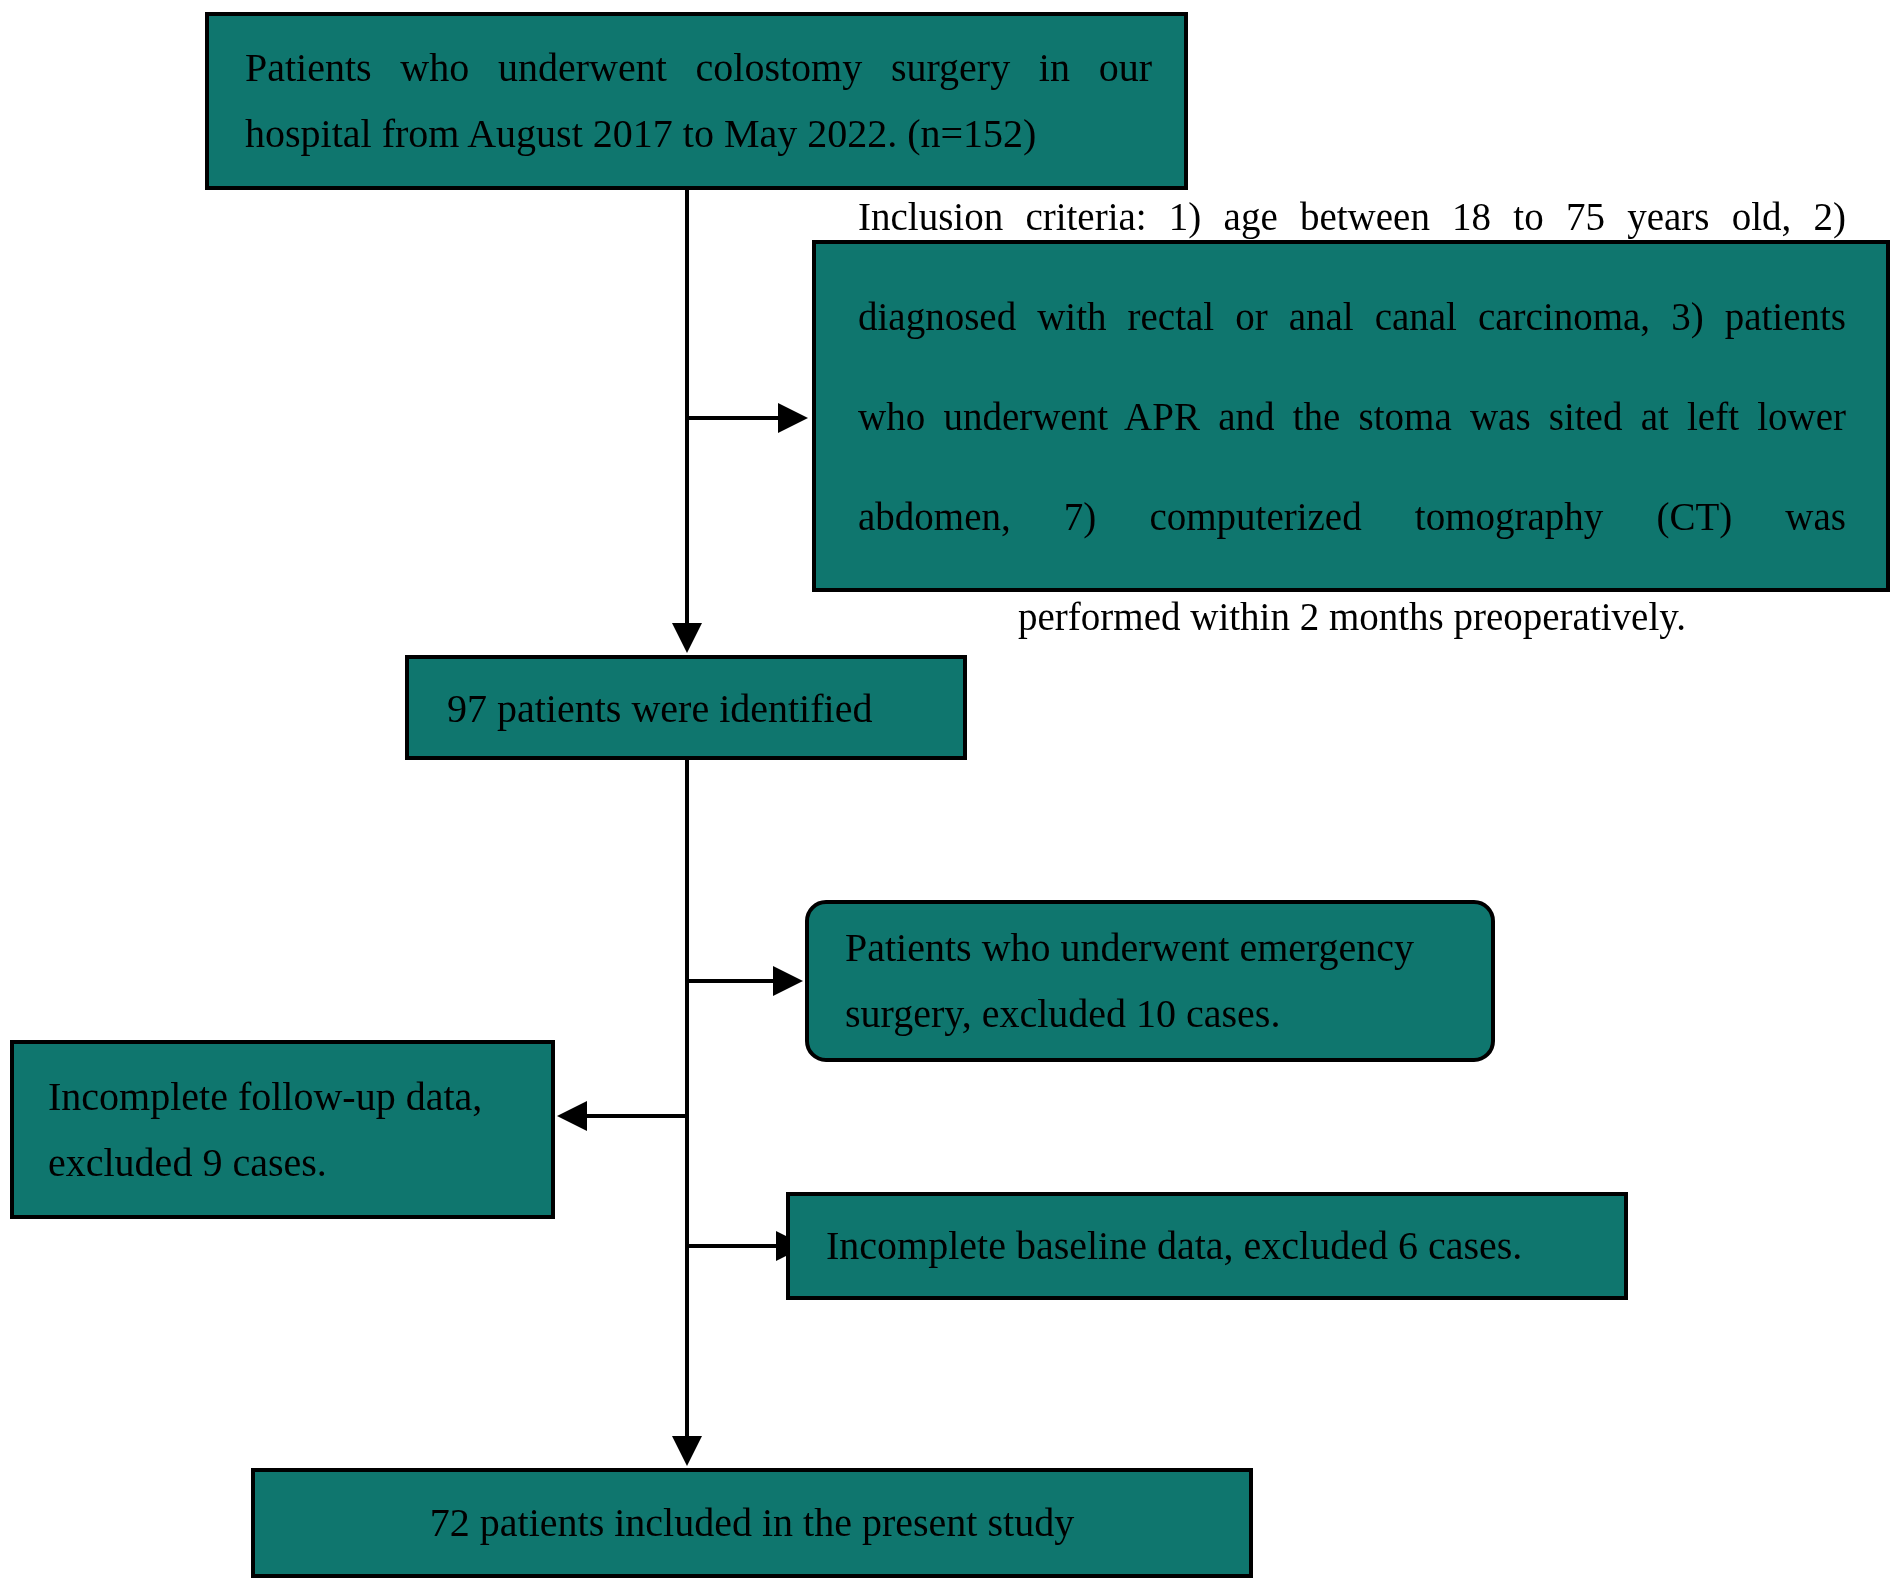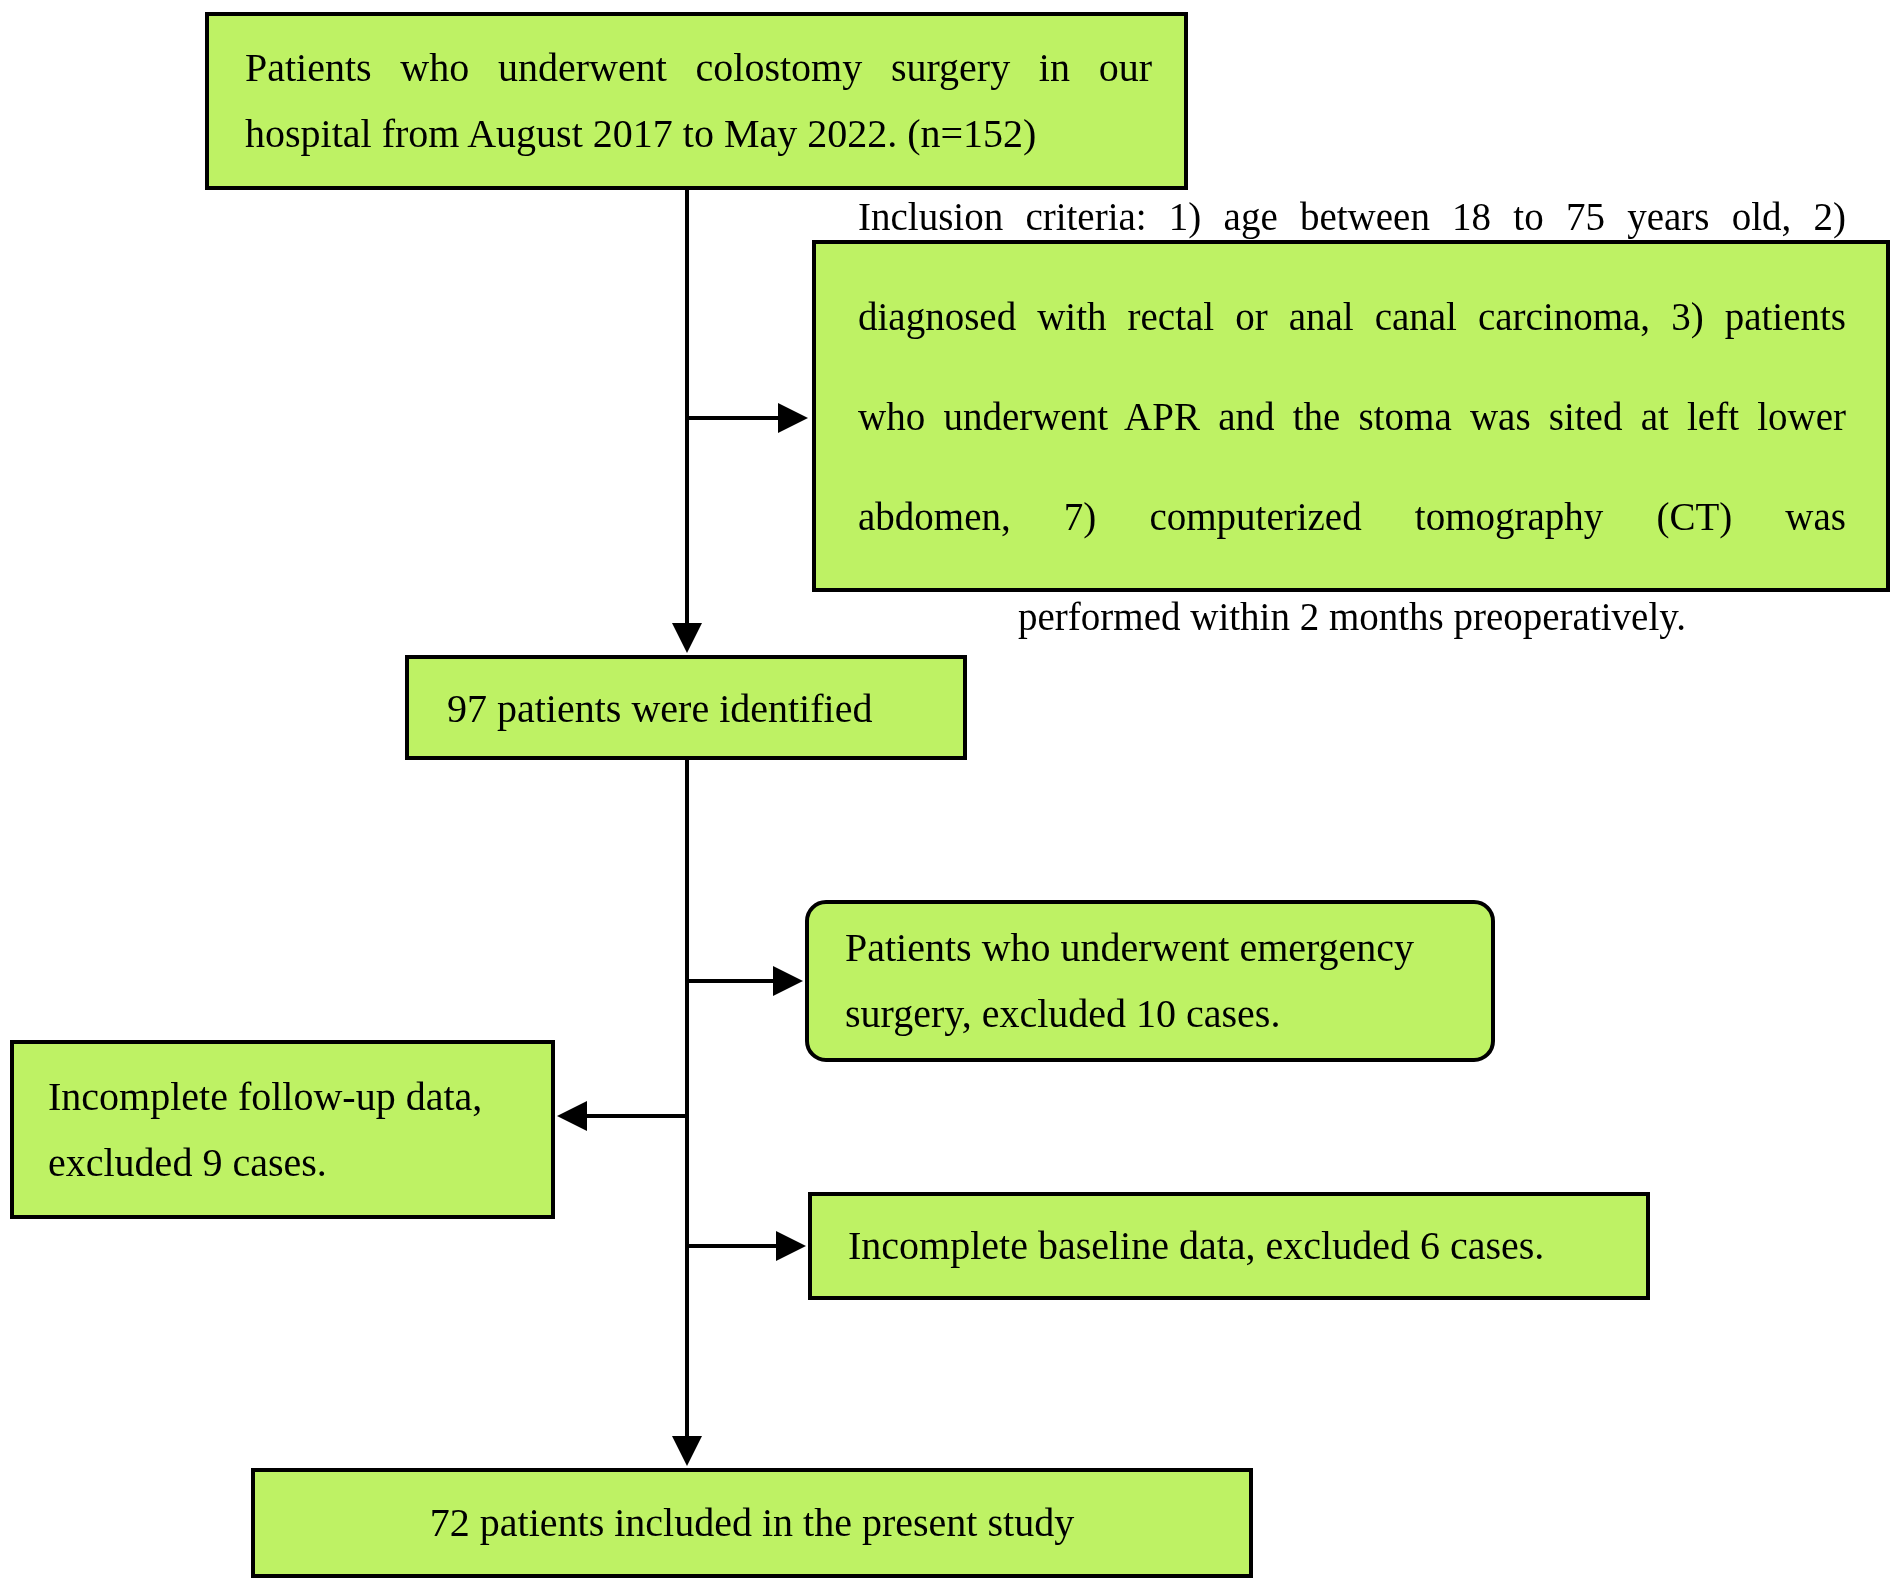--- a/index.html
+++ b/index.html
@@ -16,21 +16,21 @@
     color: #000000;
   }
   #connector-layer {
     position: absolute;
     left: 0; top: 0;
     width: 1901px; height: 1581px;
   }
   .fc-box {
     position: absolute;
     border: 4px solid #000000;
-    background: #bef264;
+    background: #0f766e;
     box-sizing: border-box;
     display: flex;
     flex-direction: column;
     justify-content: center;
   }
   .fc-line {
     font-size: 40px;
     line-height: 66px;
     white-space: nowrap;
     overflow: visible;
@@ -39,21 +39,21 @@
     text-align: justify;
     text-align-last: justify;
   }
   
   #top-box        { left: 205px;  top: 12px;   width: 983px;  height: 178px; padding: 8px 32px 8px 36px; }
   #inclusion-box  { left: 812px;  top: 240px;  width: 1078px; height: 352px; padding: 6px 40px 6px 42px; gap: 35px; }
   #inclusion-box .fc-line { line-height: 65px; font-size: 39px; text-align: center; }
   #identified-box { left: 405px;  top: 655px;  width: 562px;  height: 105px; padding: 2px 30px 0 38px; }
   #emergency-box  { left: 805px;  top: 900px;  width: 690px;  height: 162px; padding: 4px 24px 4px 36px; border-radius: 21px; }
   #followup-box   { left: 10px;   top: 1040px; width: 545px;  height: 179px; padding: 4px 16px 4px 34px; }
-  #baseline-box   { left: 808px;  top: 1192px; width: 842px;  height: 108px; padding: 0 20px 0 36px; }
+  #baseline-box   { left: 786px;  top: 1192px; width: 842px;  height: 108px; padding: 0 20px 0 36px; }
   #included-box   { left: 251px;  top: 1468px; width: 1002px;  height: 110px; padding: 0 20px; }
   #included-box .fc-line { text-align: center; }
   .stroke {
     stroke: #000000;
     stroke-width: 4;
     fill: none;
   }
   .head {
     fill: #000000;
     stroke: none;

